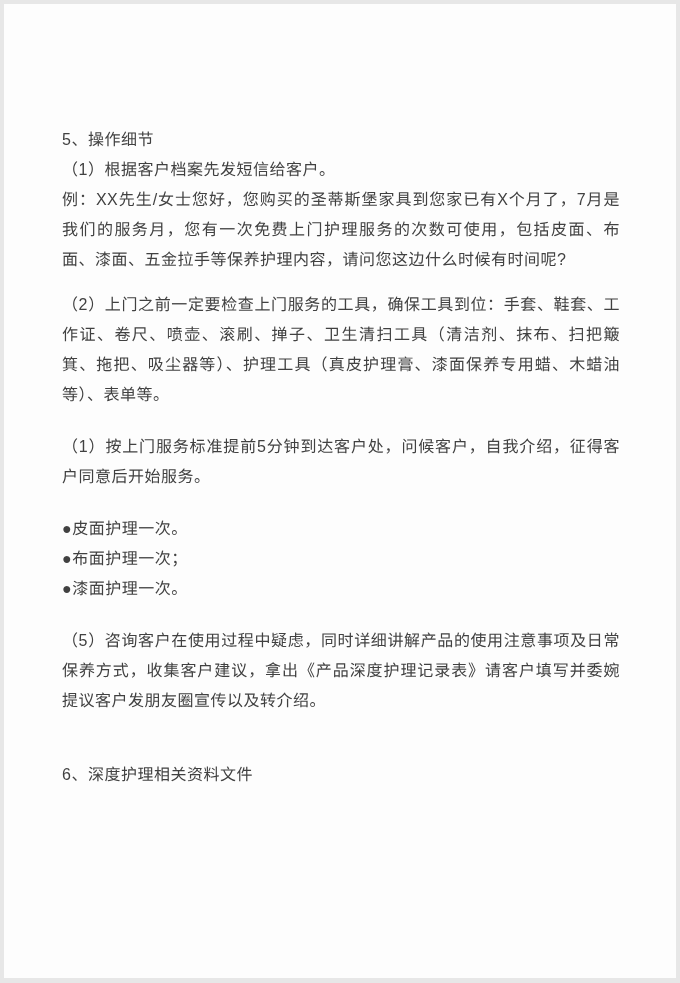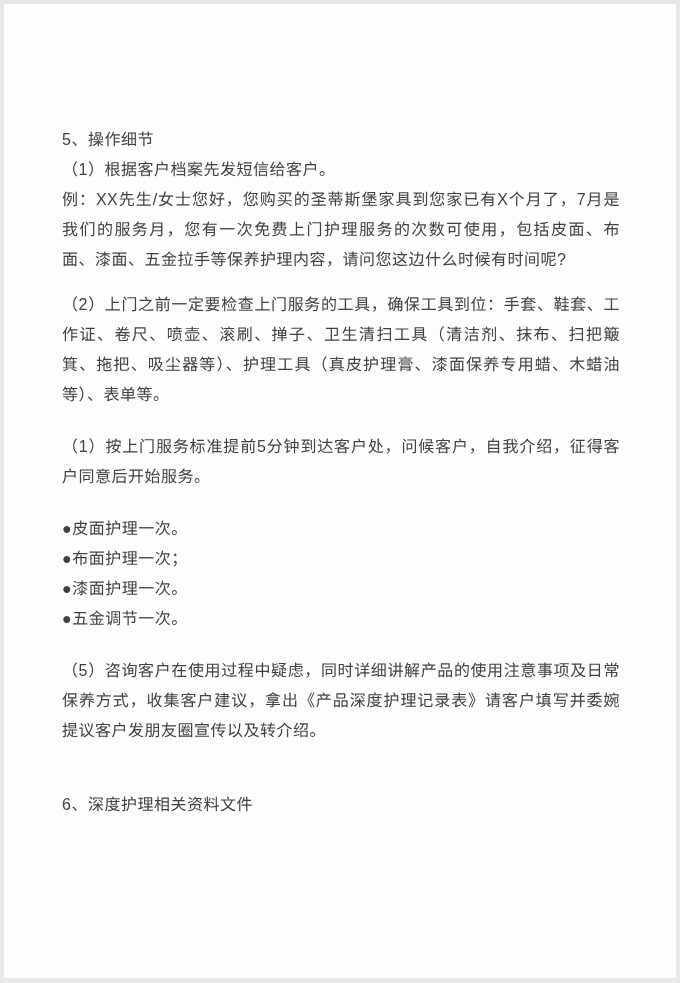--- a/index.html
+++ b/index.html
@@ -55,21 +55,20 @@
       <div class="spacer"></div>
 
       <div class="para">（1）按上门服务标准提前5分钟到达客户处，问候客户，自我介绍，征得客户同意后开始服务。</div>
 
       <div class="spacer"></div>
 
 
       <div class="line bullet">●皮面护理一次。</div>
       <div class="line bullet">●布面护理一次；</div>
       <div class="line bullet">●漆面护理一次。</div>
-      <div class="line bullet">●五金调节一次。</div>
 
       <div class="spacer"></div>
 
       <div class="para">（5）咨询客户在使用过程中疑虑，同时详细讲解产品的使用注意事项及日常保养方式，收集客户建议，拿出《产品深度护理记录表》请客户填写并委婉提议客户发朋友圈宣传以及转介绍。</div>
 
       <div class="spacer"></div>
 
 
       <div class="spacer"></div>
 

